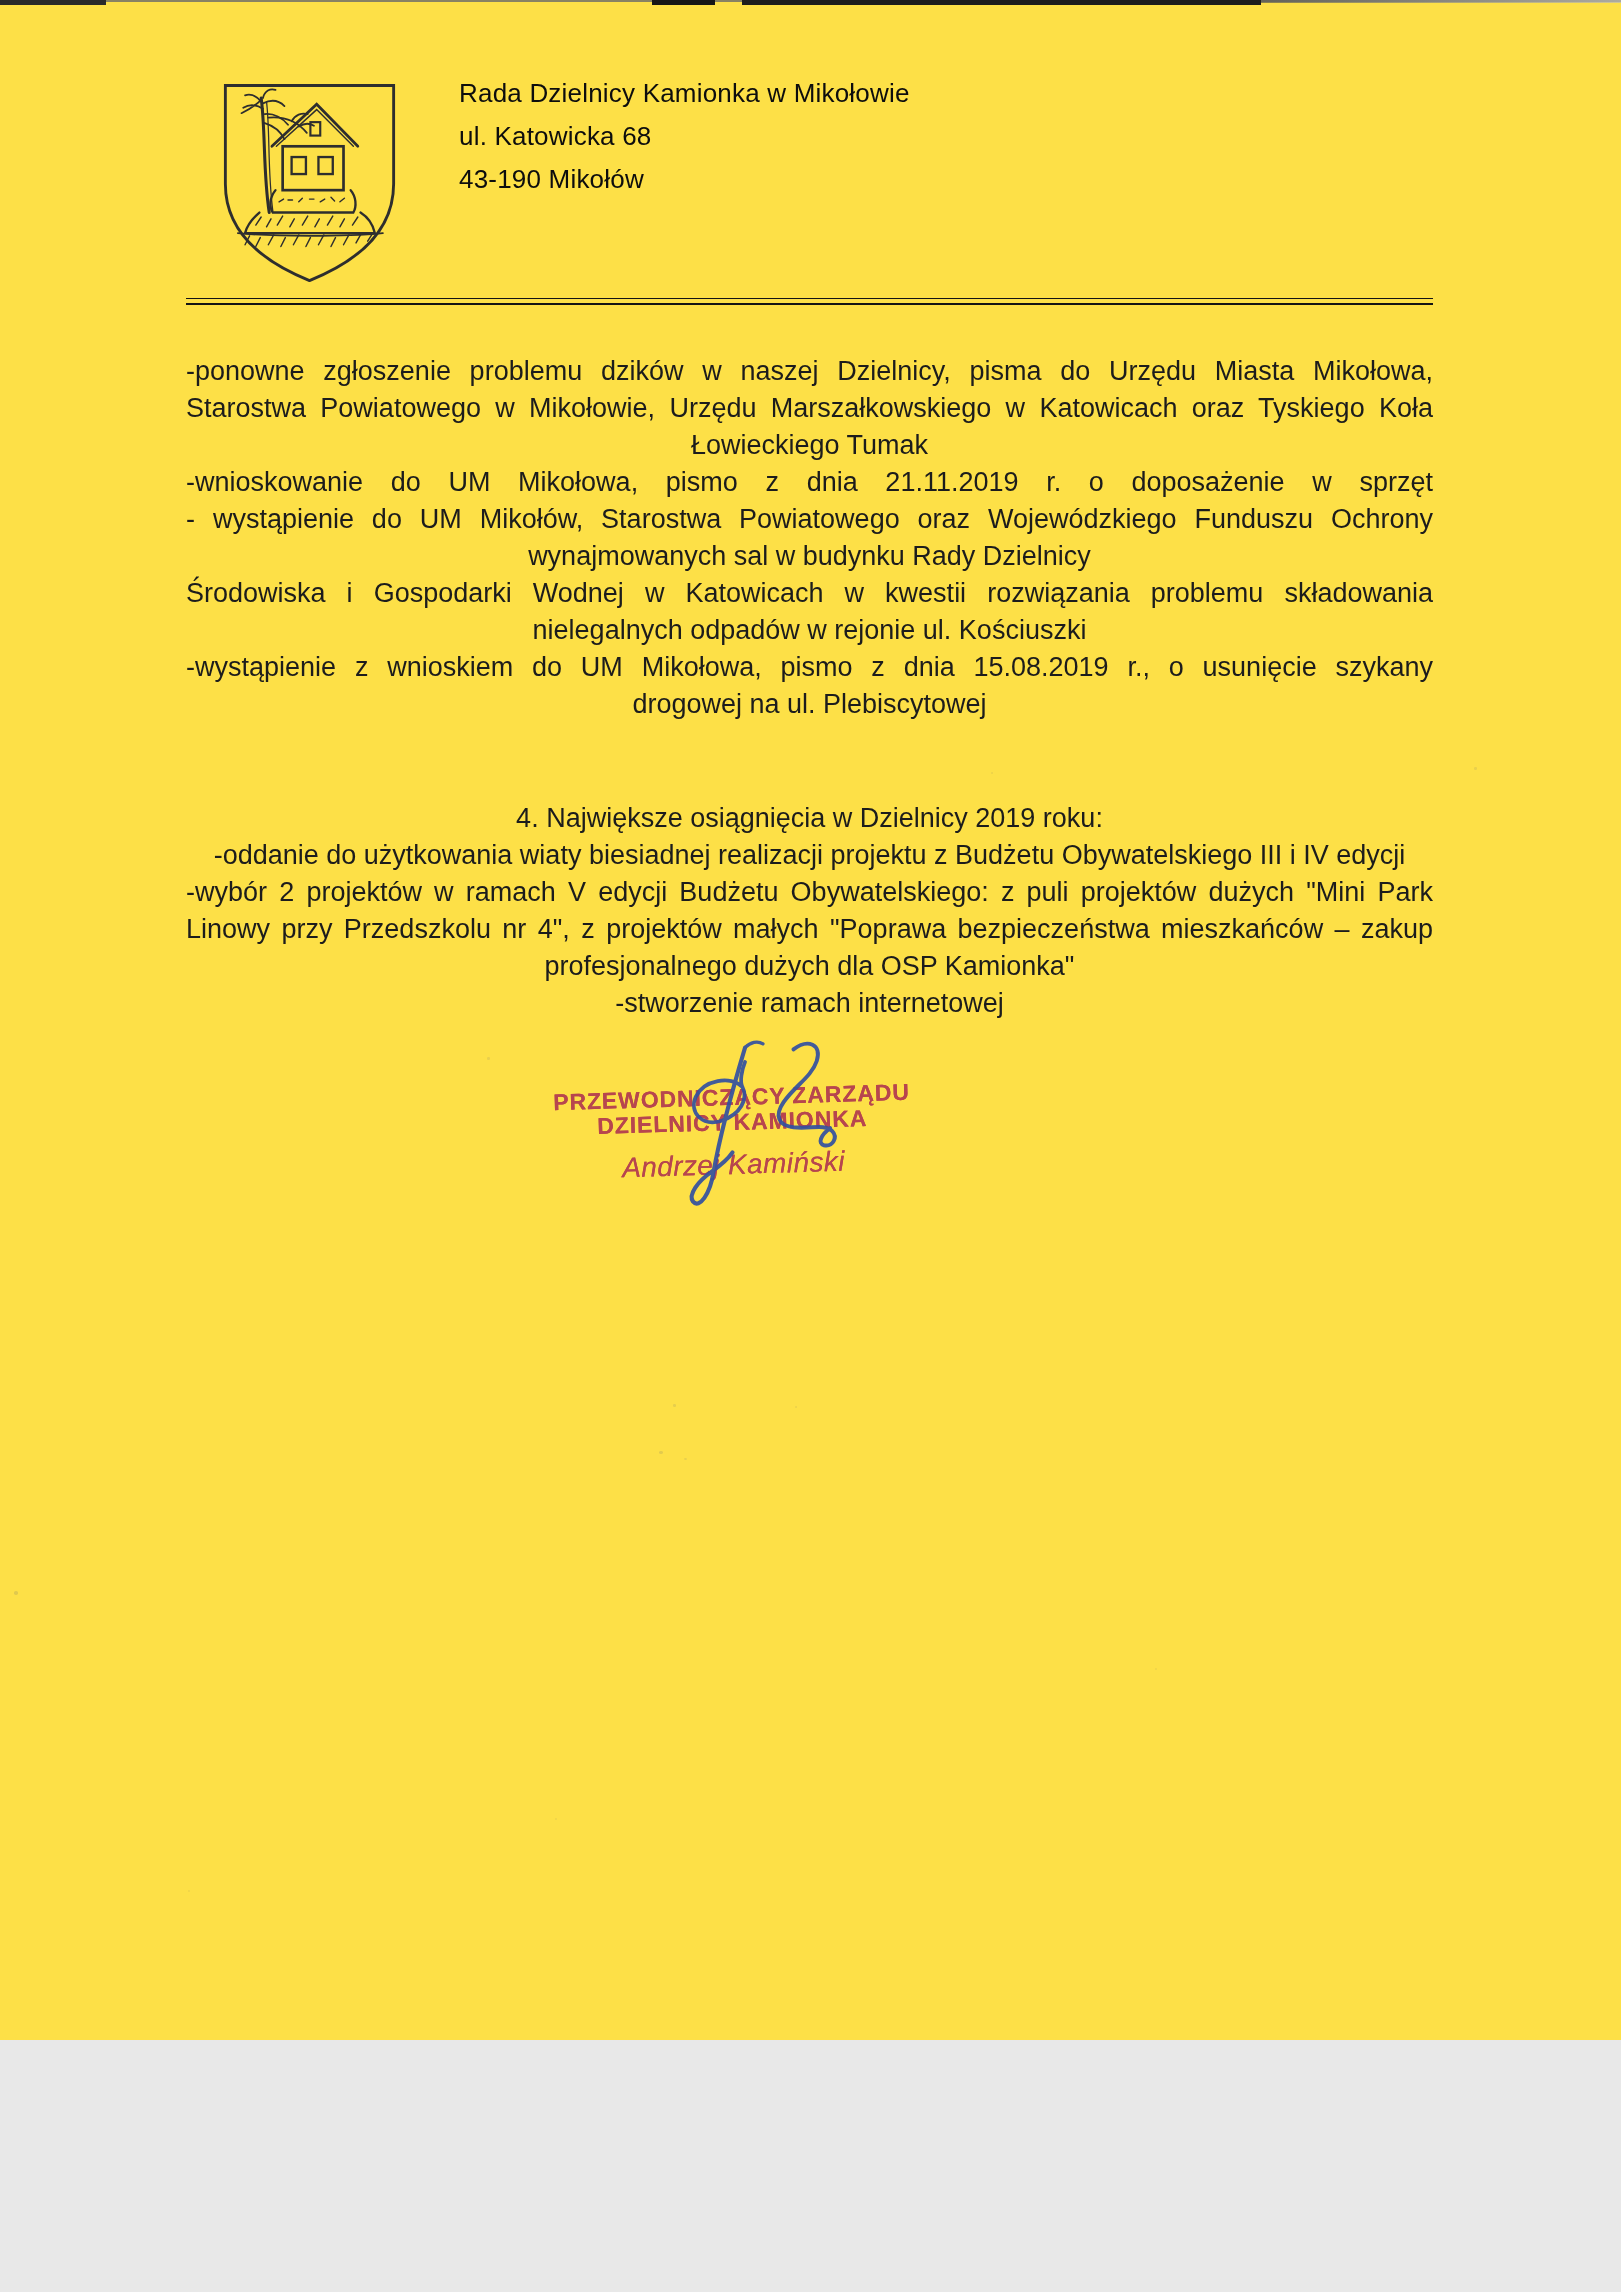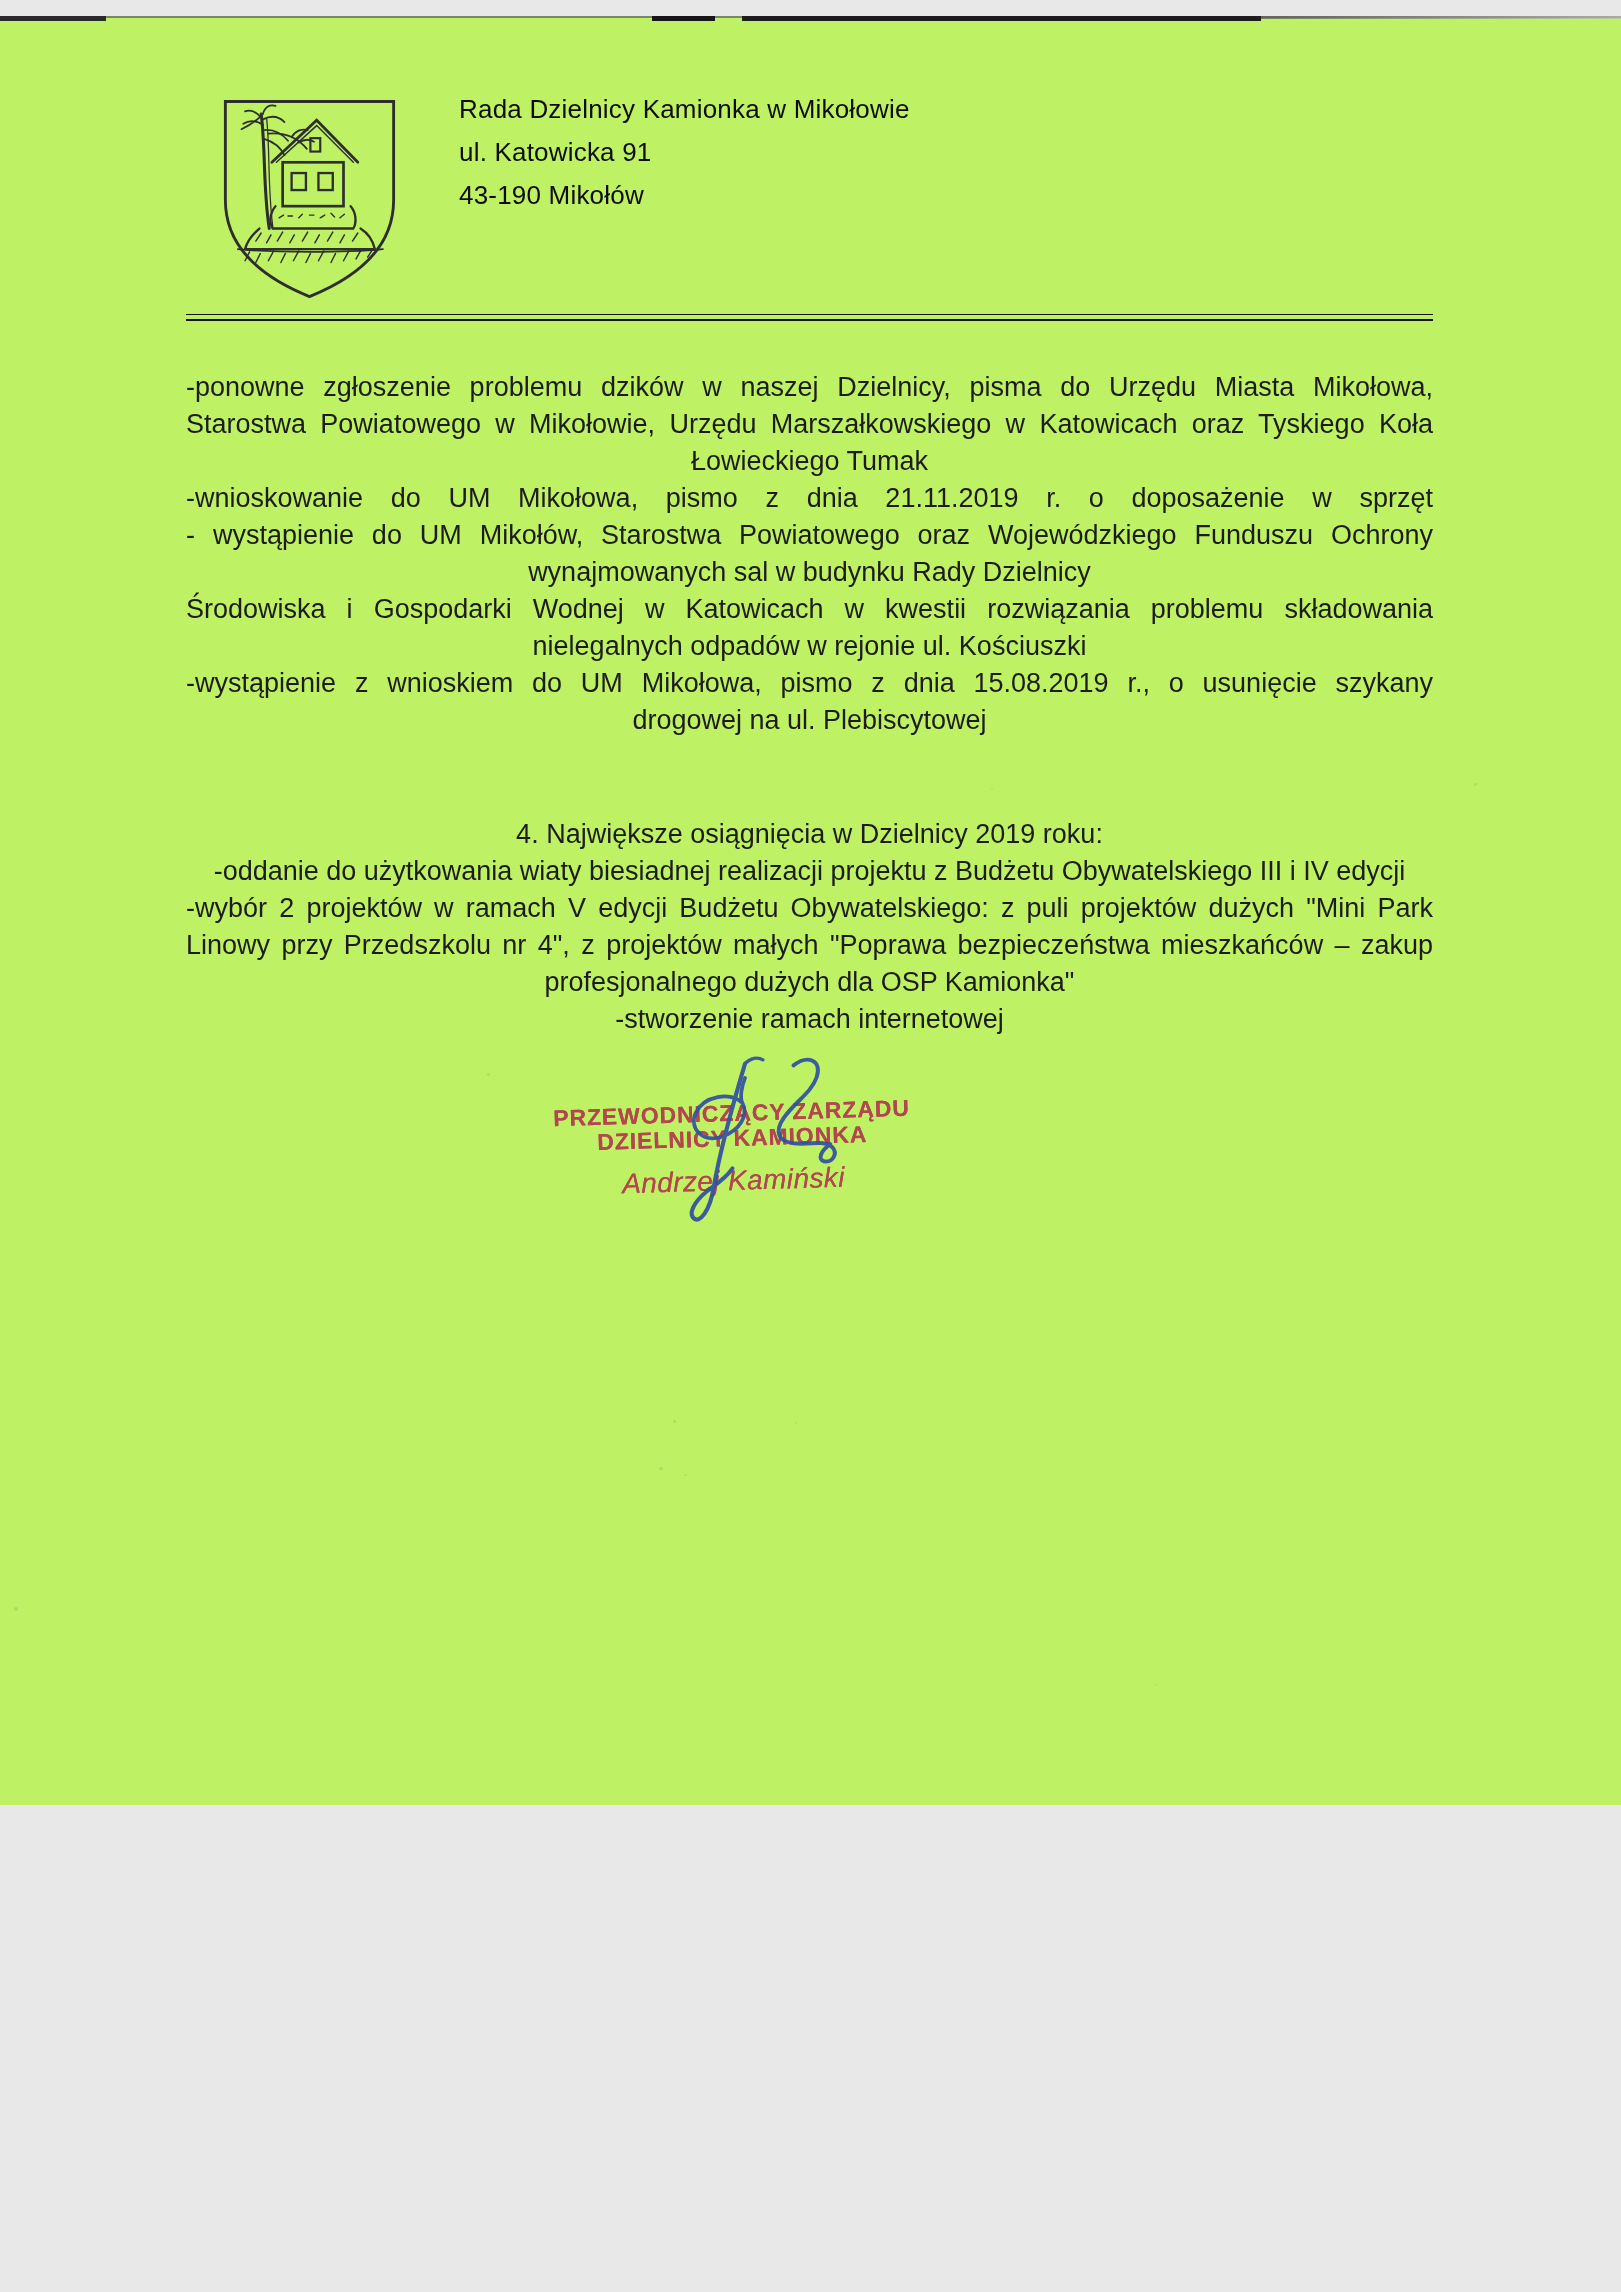--- a/index.html
+++ b/index.html
@@ -1,23 +1,22 @@
 <!DOCTYPE html>
 <html style="font-size:14.3px"><head>
 <meta charset="utf-8">
 <style>
   html,body{margin:0;padding:0;background:#e8e8e8;}
   .page{
     position:relative;
-    width:1621px;height:1789px;
-    background:#bef264;
+    width:1621px;height:2040px;
+    background:#fde047;
     overflow:hidden;
     font-family:"Liberation Sans",sans-serif;
     color:#1b1b1b;
-    margin-top:16px;
   }
   
   .edge-line{position:absolute;top:0;left:0;width:100%;height:1.8px;background:#6a6a6a;opacity:.8;}
   .edge-thick-left{position:absolute;top:0;left:0;width:106px;height:4.5px;background:#2a2a2a;}
   .edge-thick-mid{position:absolute;top:0;left:652px;width:63px;height:5.4px;background:#161616;}
   .edge-thick-right{position:absolute;top:0;left:742px;width:519px;height:4.5px;background:#1d1d1d;}
   .edge-fade-right{position:absolute;top:0;left:1261px;width:360px;height:2.7px;background:linear-gradient(to right,#555,#bbb);opacity:.7;}
 
   
   .crest{position:absolute;left:220px;top:79px;width:179px;height:208px;}
@@ -93,21 +92,21 @@
     <path d="M 28 184 l 5 -10 M 40 186 l 5 -10 M 54 184 l 6 -11 M 68 186 l 5 -10 M 82 184 l 6 -11 M 96 186 l 5 -10 M 110 184 l 6 -11 M 124 186 l 5 -10 M 138 184 l 6 -11 M 152 182 l 5 -9 M 165 180 l 5 -8" stroke-width="1.6"></path>
 
     <path d="M 46 20 C 51 58 48 102 55 148" stroke-width="3.4"></path>
     <path d="M 52 24 C 56 58 53 100 59 146" stroke-width="1.4"></path>
     <path d="M 46 22 C 38 30 30 34 24 37 M 46 24 C 40 17 34 15 28 17 M 48 20 C 50 12 56 9 62 11 M 48 26 C 58 21 66 23 72 29 M 48 32 C 40 27 32 27 26 31 M 50 38 C 60 37 70 42 76 50 M 50 48 C 60 51 68 58 72 66" stroke-width="2"></path>
     <path d="M 54 42 C 74 40 88 48 97 59 M 80 46 C 84 39 91 36 98 38 M 88 52 C 94 48 100 48 105 51" stroke-width="2"></path>
   </svg>
 
   <div class="header-text">
     <div>Rada Dzielnicy Kamionka w Mikołowie</div>
-    <div>ul. Katowicka 91</div>
+    <div>ul. Katowicka 68</div>
     <div>43-190 Mikołów</div>
   </div>
 
   <div class="rule"></div>
 
   <div class="bodytext">
     <div class="line jline">-ponowne zgłoszenie problemu dzików w naszej Dzielnicy, pisma do Urzędu Miasta Mikołowa,</div>
     <div class="line jline">Starostwa Powiatowego w Mikołowie, Urzędu Marszałkowskiego w Katowicach oraz Tyskiego Koła</div>
     <div class="line pline">Łowieckiego Tumak</div>
     <div class="line jline">-wnioskowanie do UM Mikołowa, pismo z dnia 21.11.2019 r. o doposażenie w sprzęt</div>

